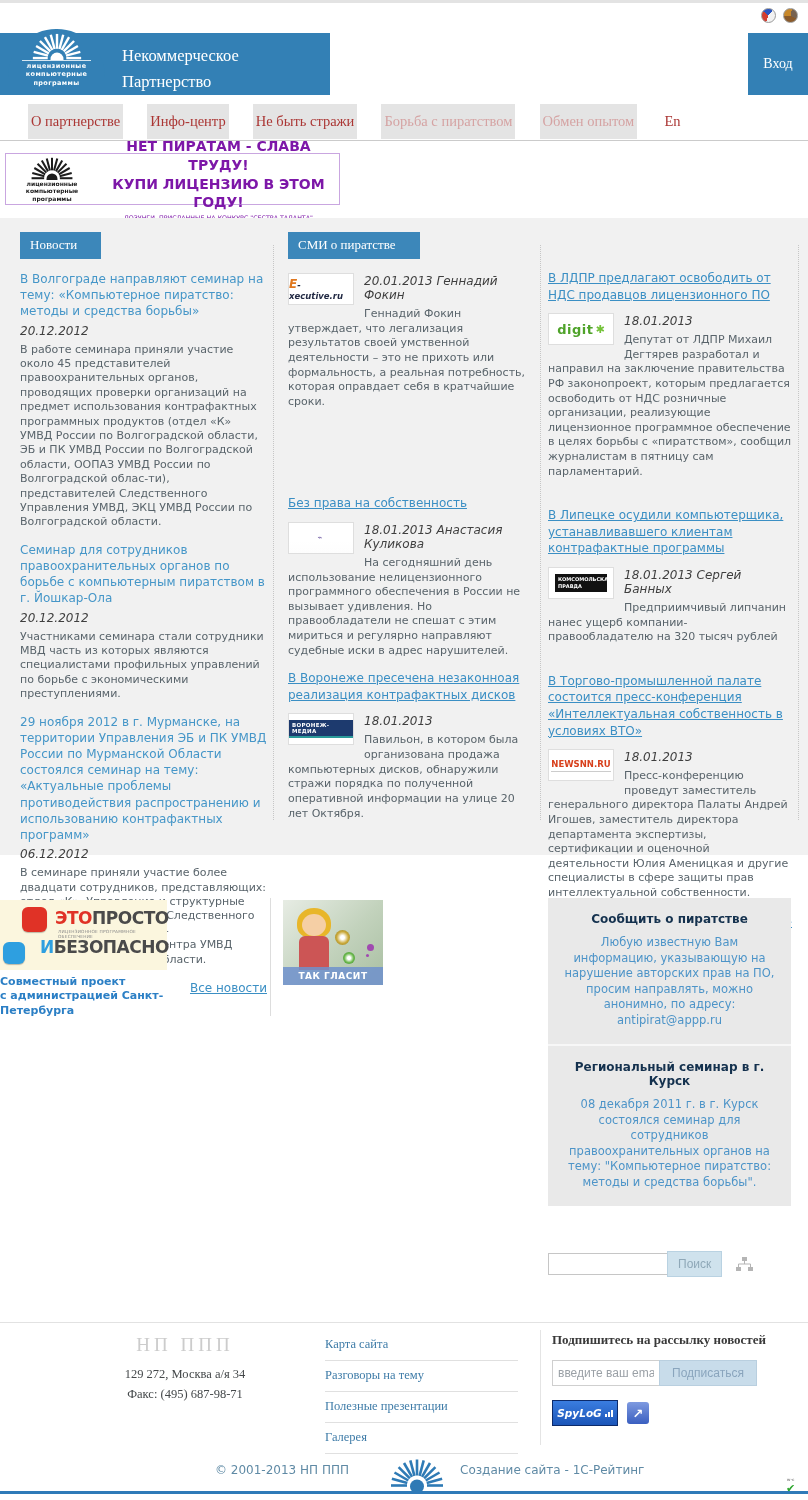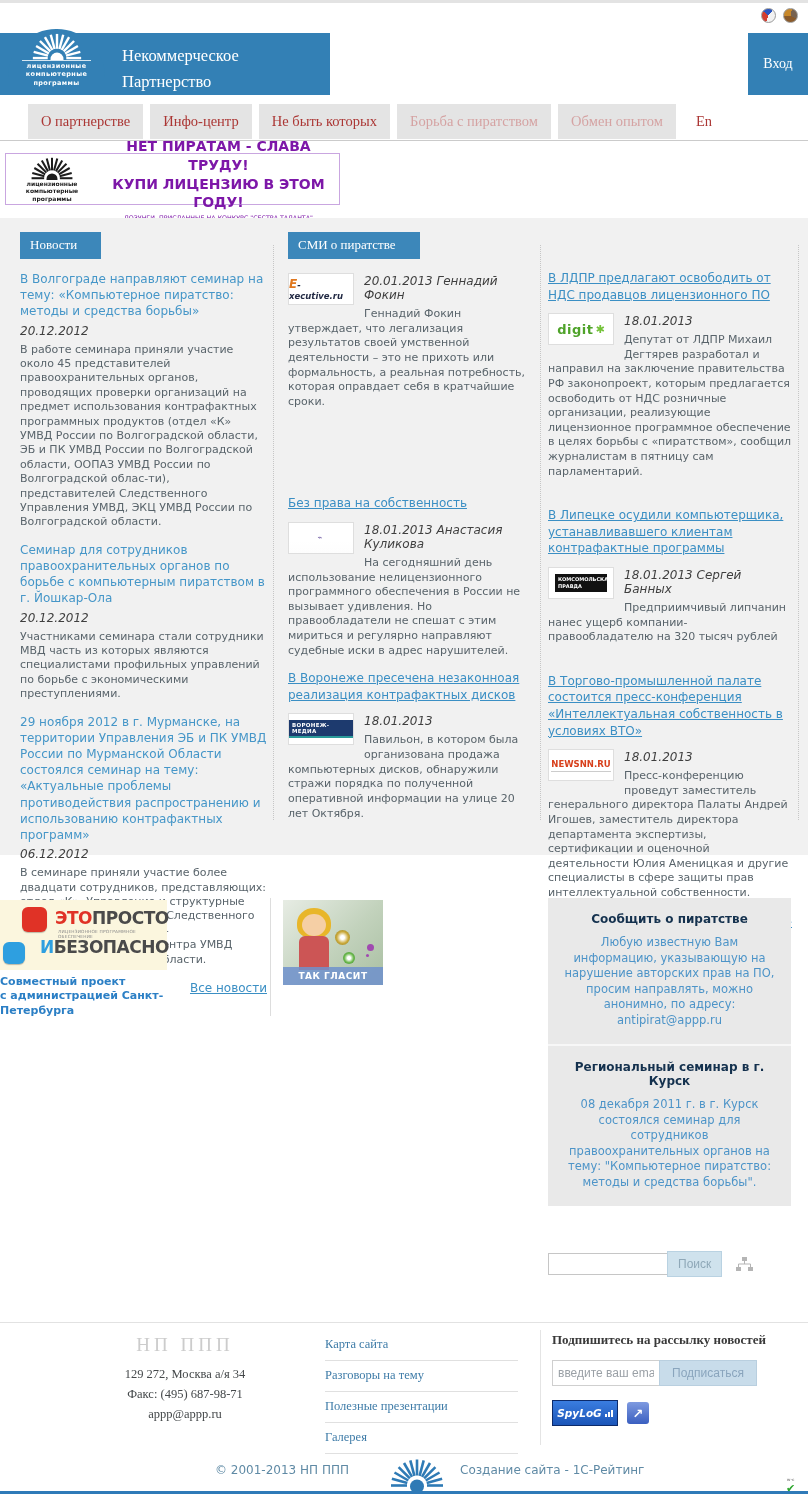--- a/index.html
+++ b/index.html
@@ -21,21 +21,21 @@
   .logo-cap{font-size:6.5px;font-weight:bold;line-height:1.3;letter-spacing:.4px;text-transform:lowercase;
     border-top:1px solid rgba(255,255,255,.8);margin:0 14px;padding-top:1px;}
   .org-title{position:absolute;left:122px;top:10px;color:#fff;
     font-family:"Liberation Serif",serif;font-size:16.5px;line-height:1.6;}
   .login-btn{position:absolute;left:748px;top:33px;width:60px;height:62px;background:#3380b5;color:#fff;
     font-family:"Liberation Serif",serif;font-size:14px;display:flex;align-items:center;justify-content:center;cursor:pointer;}
   
   .nav-line{position:absolute;top:140px;left:0;width:808px;border-bottom:1px solid #cbcbcb;}
   .nav{position:absolute;top:104px;left:28px;white-space:nowrap;}
   .tab{display:inline-block;background:#e4e4e4;font-family:"Liberation Serif",serif;font-size:14.5px;
-    padding:9px 13px;margin-right:2px;text-decoration:none;color:#ab3634;}
+    padding:9px 3px;margin-right:19px;text-decoration:none;color:#ab3634;}
   .tab.muted{color:#d5a3a3;}
   .tab.lite{background:#fff;}
   
   .slogan{position:absolute;top:153px;left:5px;width:333px;height:50px;border:1px solid #c9a6e0;background:#fff;
     display:flex;align-items:center;}
   .slogan .blogo{width:92px;text-align:center;color:#1c1c1c;}
   .slogan .blogo svg{display:block;margin:0 auto;}
   .slogan .bcap{font-size:6px;font-weight:bold;line-height:1.25;}
   .slogan .stxt{flex:1;text-align:center;color:#7d17a8;}
   .slogan .sline{font-weight:bold;font-size:14px;line-height:1.35;}
@@ -192,21 +192,21 @@
     <div>Некоммерческое Партнерство</div>
     <div>Поставщиков Программных Продуктов</div>
   </div>
 </div>
 <div class="login-btn">Вход</div>
 
 <div class="nav-line"></div>
 <nav class="nav">
   <a class="tab">О партнерстве</a>
   <a class="tab">Инфо-центр</a>
-  <a class="tab">Не быть которых</a>
+  <a class="tab">Не быть стражи</a>
   <a class="tab muted">Борьба с пиратством</a>
   <a class="tab muted">Обмен опытом</a>
   <a class="tab lite">En</a>
 </nav>
 
 <div class="slogan">
   <div class="blogo">
     <svg width="44" height="24" viewBox="2 2 56 30">
       <use href="#sunrays" stroke="#1c1c1c"></use>
         <circle cx="30" cy="31" r="7" fill="#1c1c1c"></circle>
@@ -349,21 +349,20 @@
       </g>
     <path d="M8.5 4v3M2.5 10V7h12v3" stroke="#b5b5b5" stroke-width="1" fill="none"></path>
   </svg>
 </div>
 
 <div class="footer-line"></div>
 <div class="f-org">НП ППП</div>
 <div class="f-addr">
   <div>129 272, Москва а/я 34</div>
   <div>Факс: (495) 687-98-71</div>
-  <div>appp@appp.ru</div>
 </div>
 <div class="f-links">
   <a class="f-link">Карта сайта</a>
   <a class="f-link">Разговоры на тему</a>
   <a class="f-link">Полезные презентации</a>
   <a class="f-link">Галерея</a>
 </div>
 <div class="f-vline"></div>
 <div class="f-news">
   <div class="f-news-title">Подпишитесь на рассылку новостей</div>

